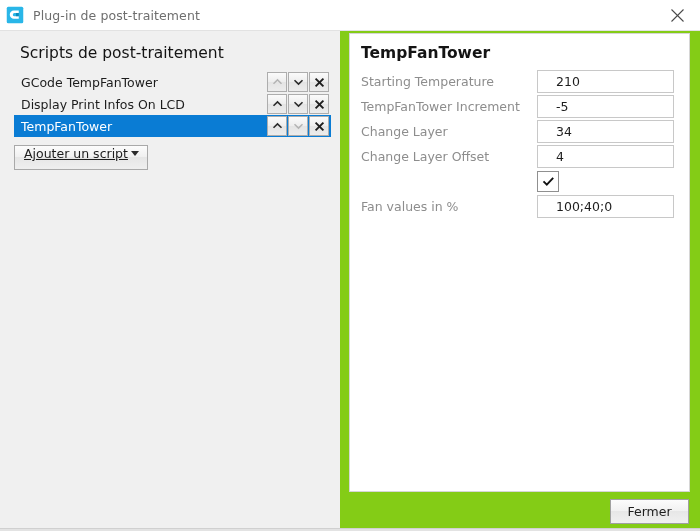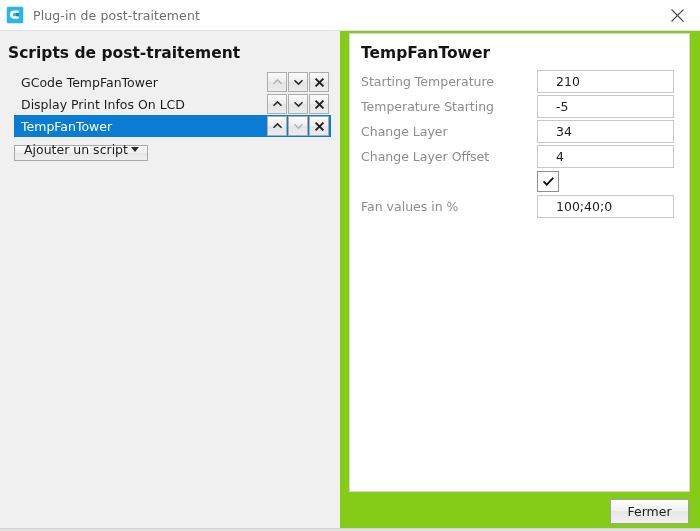--- a/index.html
+++ b/index.html
@@ -54,23 +54,23 @@
 
   
   .left-panel {
     position: absolute;
     left: 0; top: 31px;
     width: 340px; height: 500px;
     background: #f0f0f0;
   }
   .panel-heading {
     position: absolute;
-    left: 8px; top: 13px;
+    left: 20px; top: 13px;
     font-size: 15.5px;
-    font-weight: bold;
+    font-weight: normal;
     color: #141414;
     white-space: nowrap;
   }
 
   .script-list {
     position: absolute;
     left: 14px; top: 40px;
     width: 317px;
   }
   .script-row {
@@ -105,30 +105,31 @@
     display: flex;
     align-items: center;
     justify-content: center;
     cursor: pointer;
   }
   .rbtn svg { display: block; }
 
   .add-script-btn {
     position: absolute;
     left: 14px; top: 114px;
-    height: 16px;
+    height: 25px;
     padding: 0 8px 8px 9px;
     border: 1px solid #a9a9a9;
     background: linear-gradient(to bottom, #fcfcfc 0%, #f0f0f0 48%, #e6e6e6 50%, #efefef 100%);
     display: flex;
     align-items: center;
     font-size: 12.5px;
     color: #1d1d1d;
     cursor: pointer;
     white-space: nowrap;
+    text-decoration: underline;
   }
   .caret-down {
     margin-left: 3px;
     width: 0; height: 0;
     border-left: 4px solid transparent;
     border-right: 4px solid transparent;
     border-top: 5px solid #2b2b2b;
   }
 
   
@@ -321,21 +322,21 @@
     <div class="settings-title">TempFanTower</div>
 
     <div class="field-rows">
 
       <div class="field-row">
         <span class="field-label">Starting Temperature</span>
         <span class="field-input">210</span>
       </div>
 
       <div class="field-row">
-        <span class="field-label">Temperature Starting</span>
+        <span class="field-label">TempFanTower Increment</span>
         <span class="field-input">-5</span>
       </div>
 
       <div class="field-row">
         <span class="field-label">Change Layer</span>
         <span class="field-input">34</span>
       </div>
 
       <div class="field-row">
         <span class="field-label">Change Layer Offset</span>

